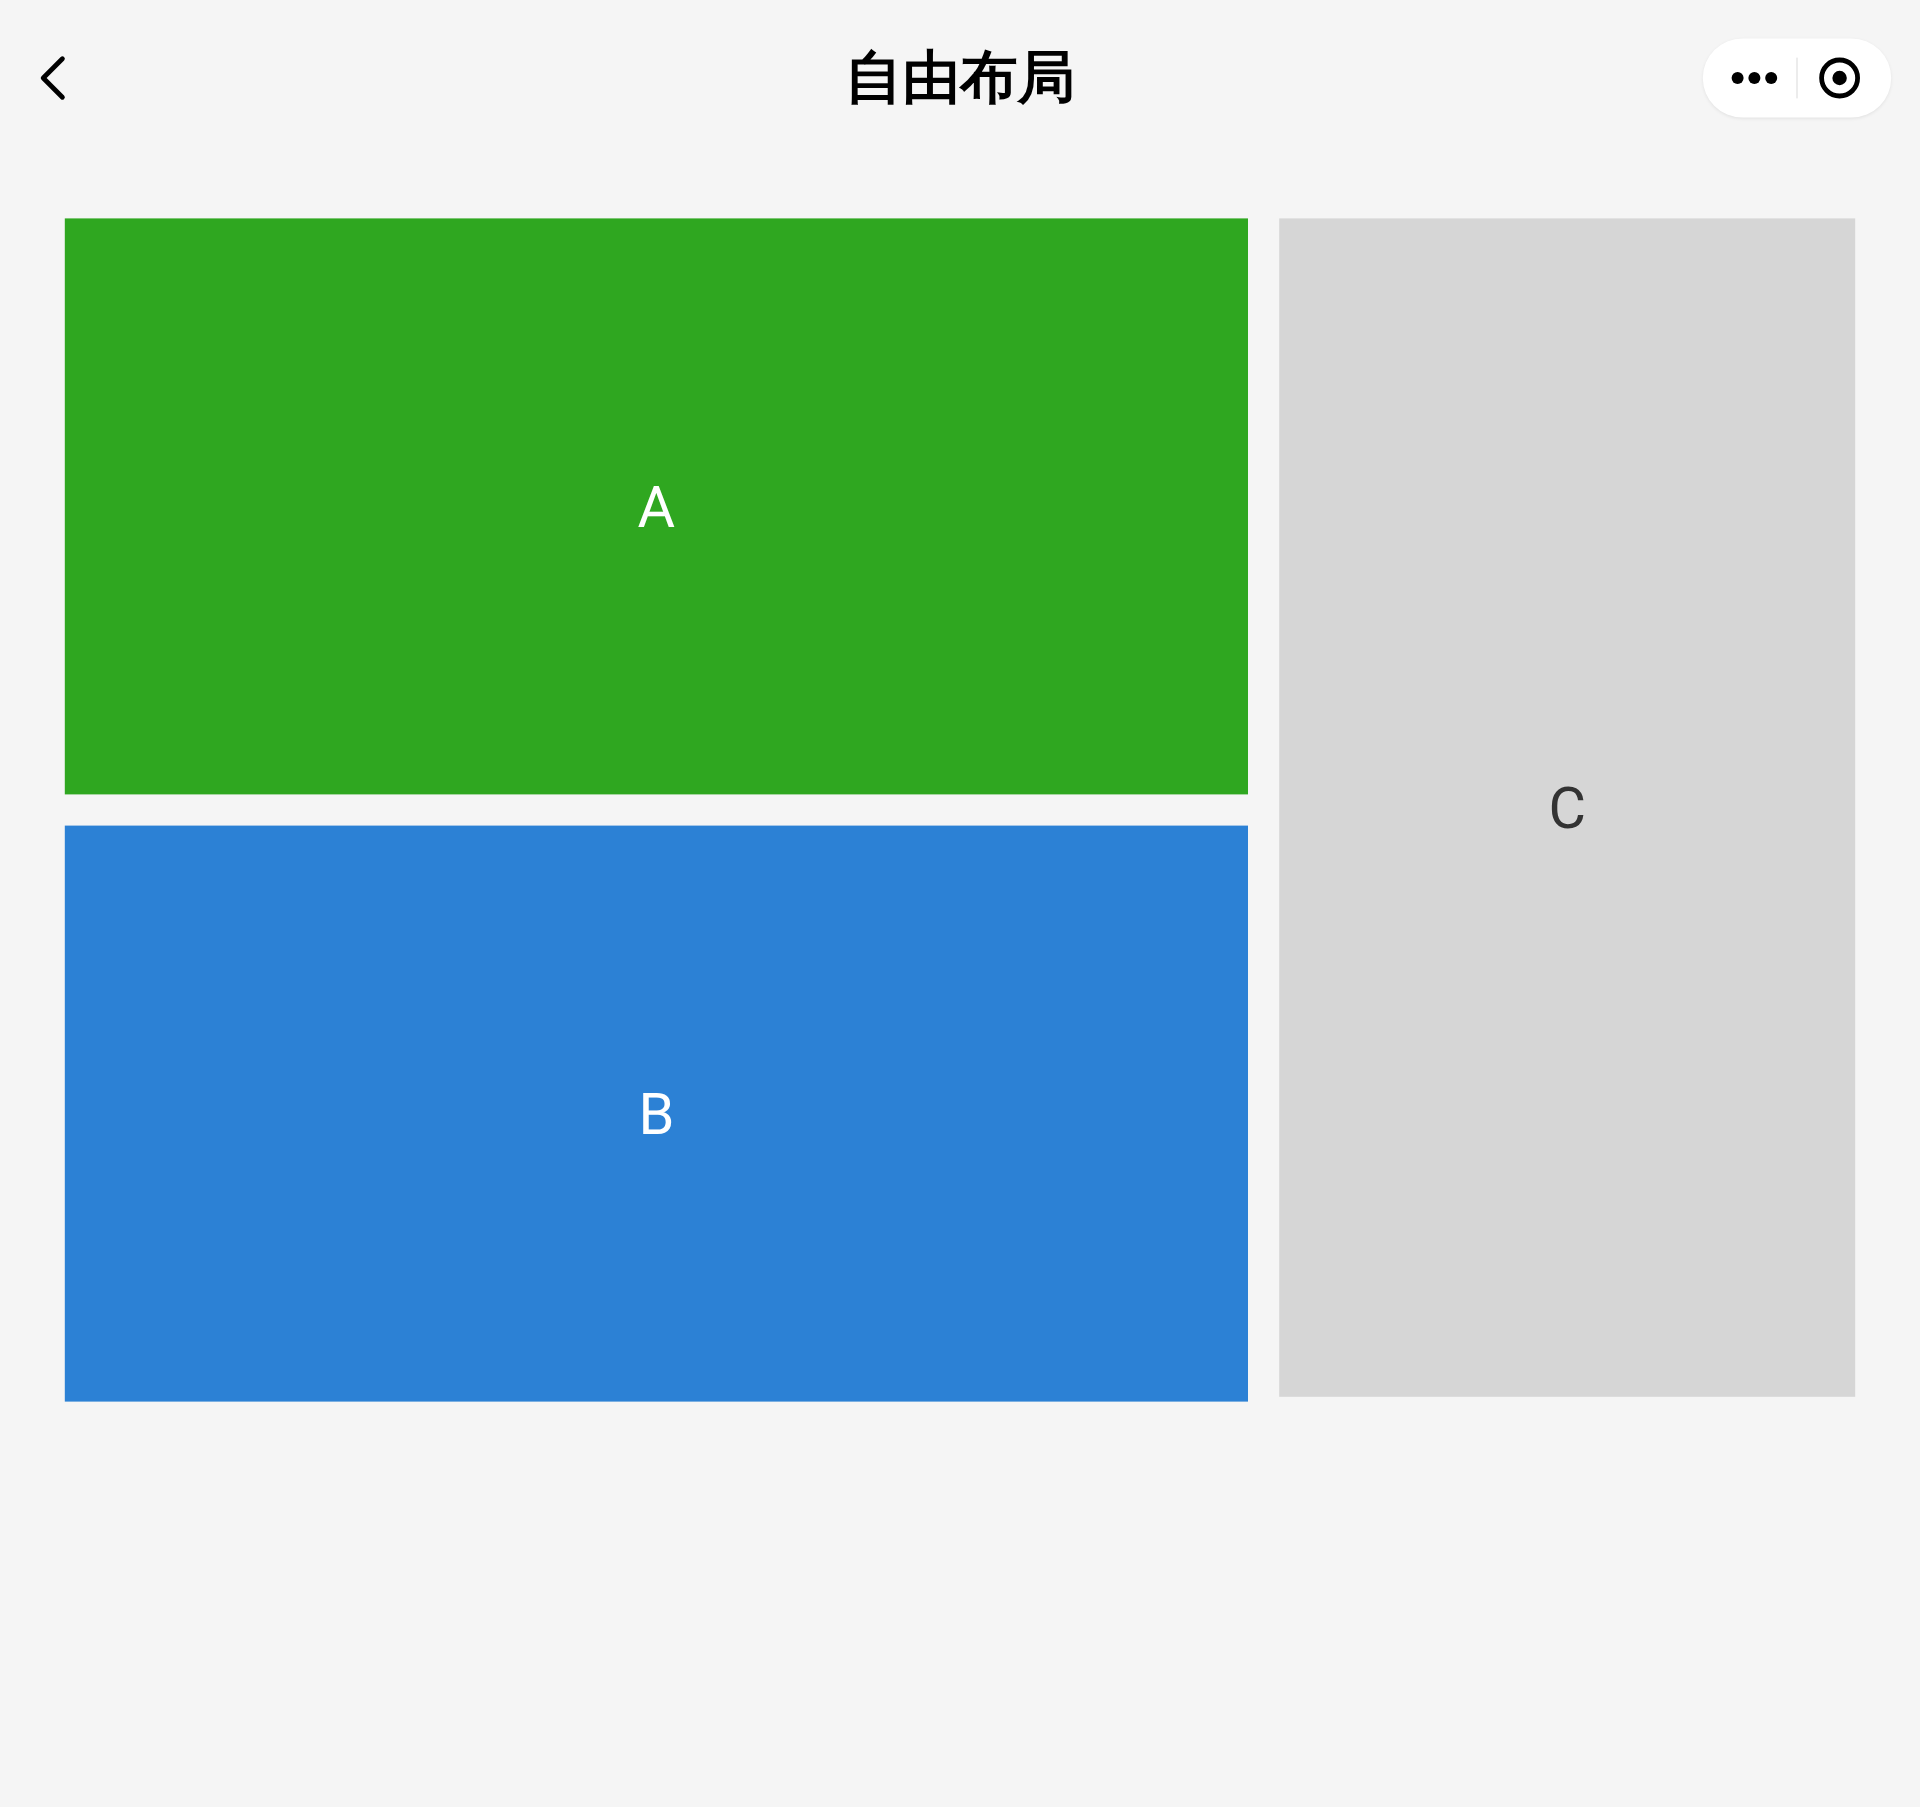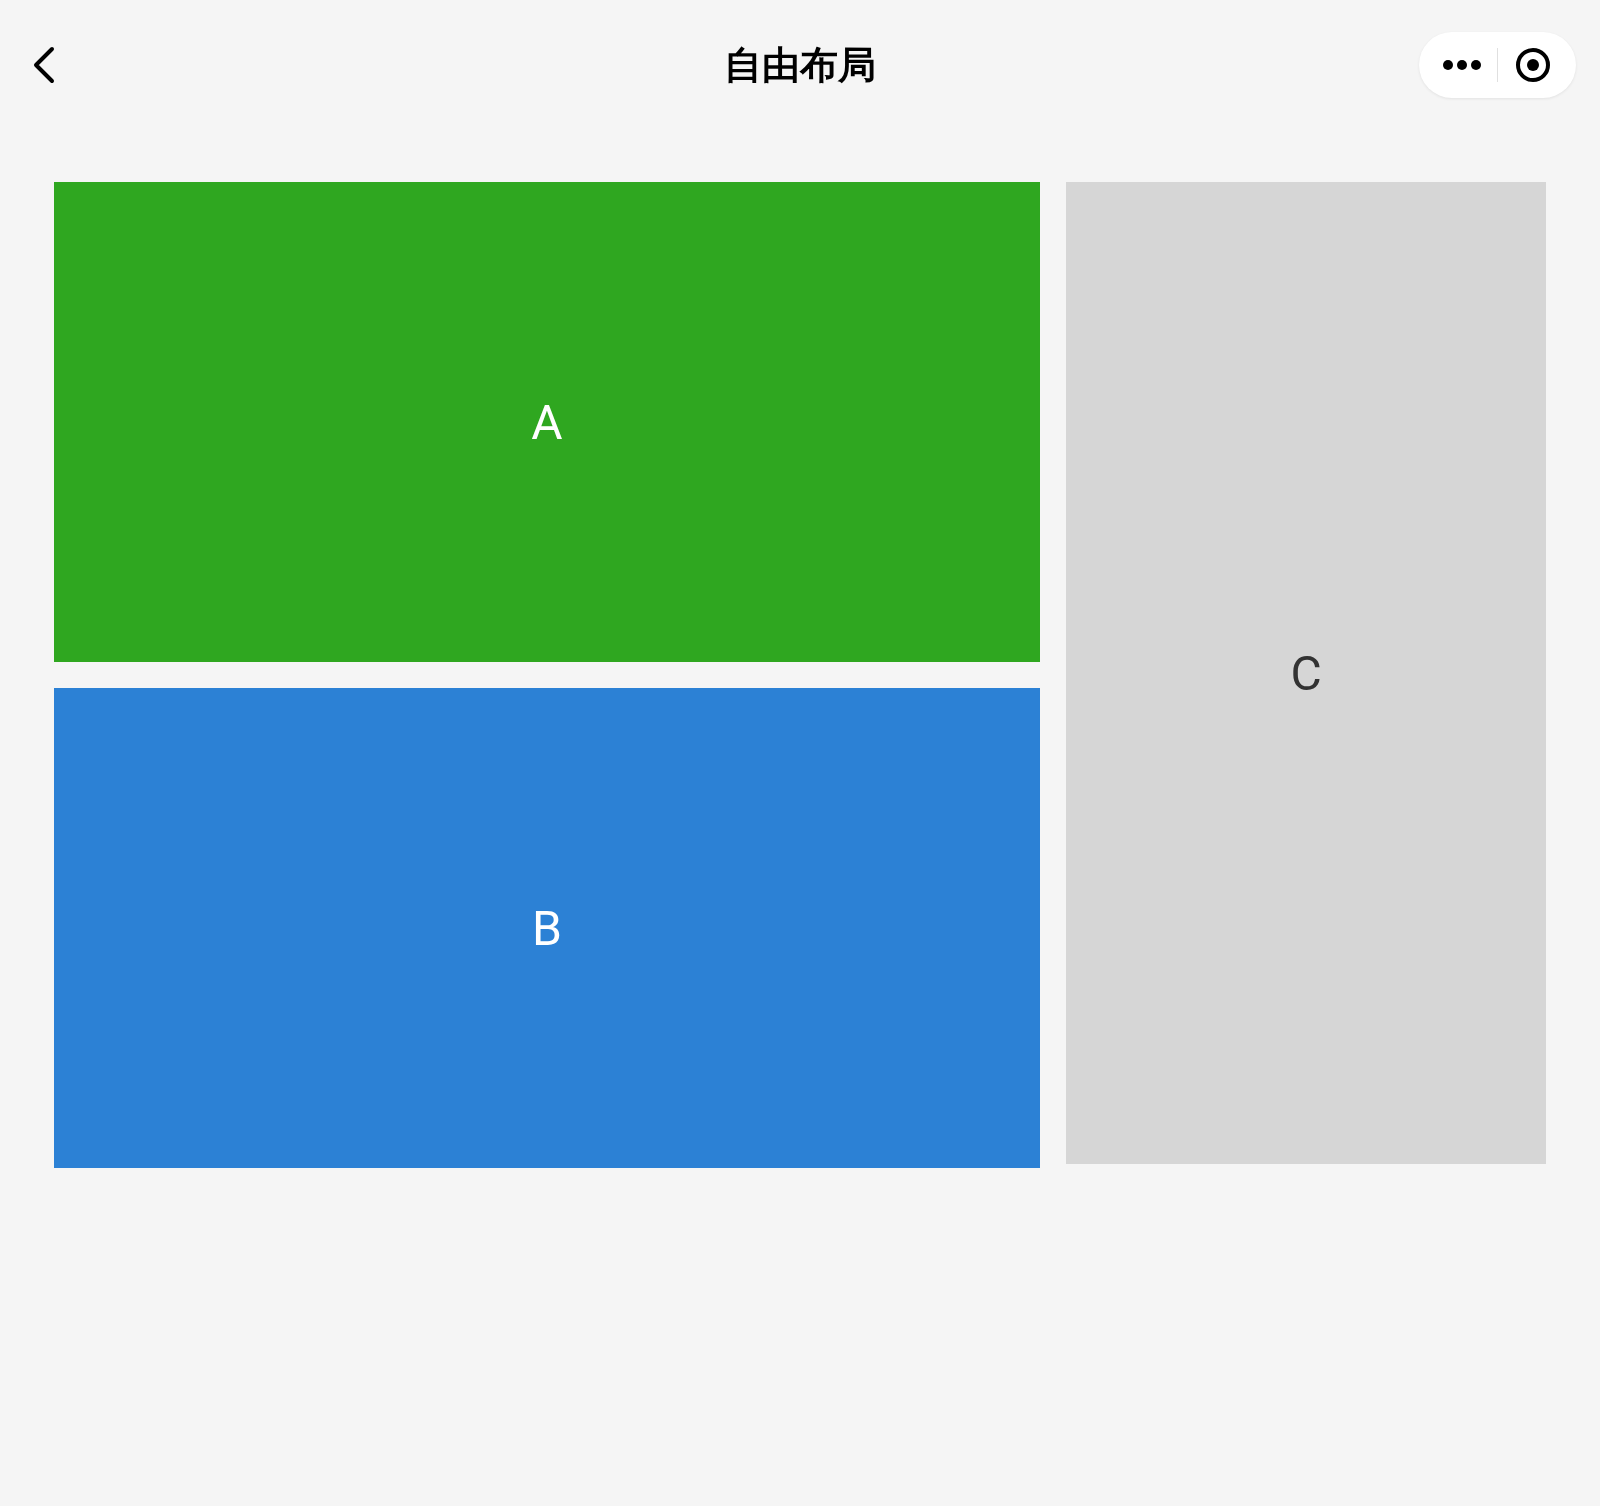--- a/index.html
+++ b/index.html
@@ -31,21 +31,21 @@
       align-items: center;
       justify-content: center;
       width: 40px;
       height: 40px;
     }
     
     .page-title {
       position: absolute;
       left: 50%;
       transform: translateX(-50%);
-      font-size: 38px;
+      font-size: 48px;
       font-weight: 600;
       color: #000;
     }
     
     .header-actions {
       display: flex;
       align-items: center;
       background-color: #fff;
       border-radius: 40px;
       height: 66px;

